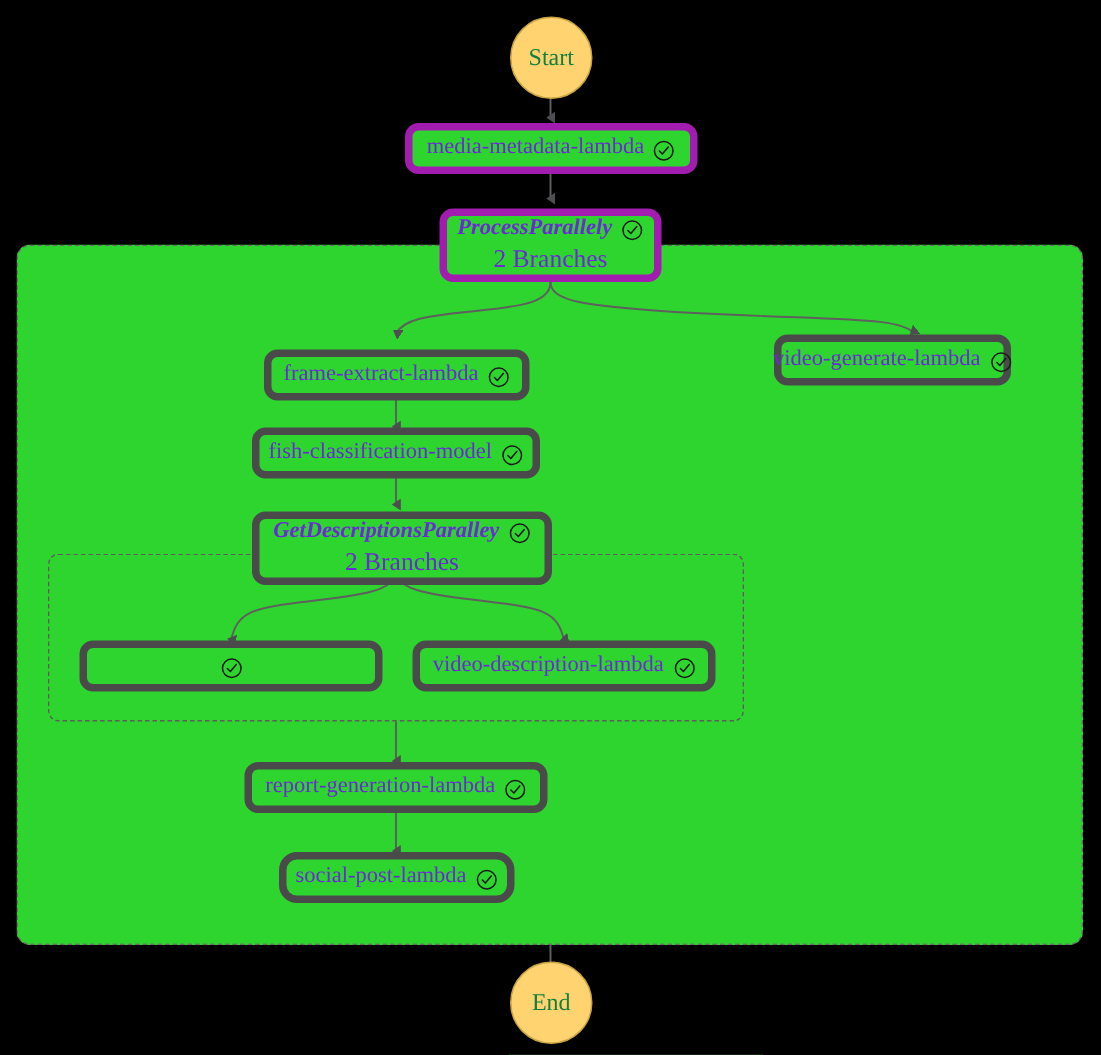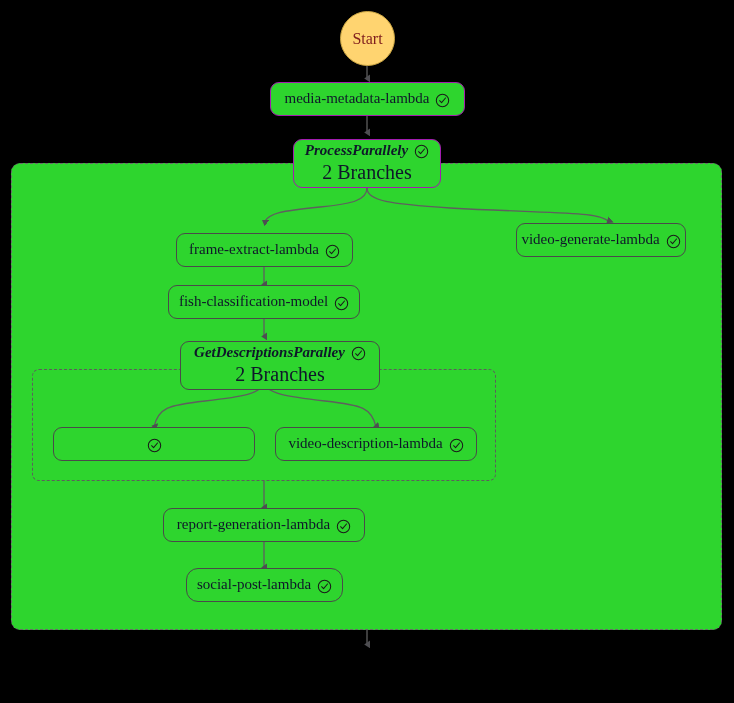--- a/index.html
+++ b/index.html
@@ -26,66 +26,66 @@
   
   .terminal {
     position: absolute;
     border-radius: 50%;
     background: #ffd470;
     border: 1px solid #c9a442;
     display: flex;
     align-items: center;
     justify-content: center;
     font-size: 16px;
-    color: #7f1d1d;
+    color: #15803d;
     box-sizing: border-box;
   }
   
   .group {
     position: absolute;
     background: #2ed52e;
     border: 1px dashed #6b6b6b;
     border-radius: 9px;
     box-sizing: border-box;
   }
   .group.inner {
     background: transparent;
     border: 1px dashed #5d5d5d;
     border-radius: 7px;
   }
   
   .node {
     position: absolute;
     background: #2ed52e;
-    border: 1px solid #a21caf;
+    border: 5px solid #a21caf;
     border-radius: 9px;
     box-sizing: border-box;
     display: flex;
     flex-direction: column;
     align-items: center;
     justify-content: center;
-    color: #0f172a;
+    color: #6d28d9;
     font-size: 15px;
     line-height: 1.28;
     padding: 0 10px;
     text-align: center;
   }
   .node.plain {
     border-color: #4a4a4a;
   }
   .node .row {
     display: flex;
     align-items: center;
     justify-content: center;
     white-space: nowrap;
     gap: 6px;
   }
   .node .sub {
     white-space: nowrap;
-    font-size: 20px;
+    font-size: 17px;
   }
   .node .title-bold {
     font-weight: bold;
     font-style: italic;
   }
   
   .check-icon {
     display: inline-block;
     width: 15px;
     height: 15px;
@@ -174,21 +174,21 @@
       <span>frame-extract-lambda</span>
       <span class="check-icon">
         <svg viewBox="0 0 16 16">
             <circle cx="8" cy="8" r="6.6" fill="none" stroke="#1a1a1a" stroke-width="1.1"></circle>
             <path d="M4.9 8.2 L7 10.3 L11.2 5.3" fill="none" stroke="#1a1a1a" stroke-width="1.1" stroke-linecap="round" stroke-linejoin="round"></path>
           </svg>
       </span>
     </div>
   </div>
 
-  <div class="node plain" style="left:516px; top:223px; width:170px; height:34px;">
+  <div class="node plain" style="left:516px; top:223px; width:158px; height:34px;">
     <div class="row">
       <span>video-generate-lambda</span>
       <span class="check-icon">
         <svg viewBox="0 0 16 16">
             <circle cx="8" cy="8" r="6.6" fill="none" stroke="#1a1a1a" stroke-width="1.1"></circle>
             <path d="M4.9 8.2 L7 10.3 L11.2 5.3" fill="none" stroke="#1a1a1a" stroke-width="1.1" stroke-linecap="round" stroke-linejoin="round"></path>
           </svg>
       </span>
     </div>
   </div>
@@ -198,21 +198,21 @@
       <span>fish-classification-model</span>
       <span class="check-icon">
         <svg viewBox="0 0 16 16">
             <circle cx="8" cy="8" r="6.6" fill="none" stroke="#1a1a1a" stroke-width="1.1"></circle>
             <path d="M4.9 8.2 L7 10.3 L11.2 5.3" fill="none" stroke="#1a1a1a" stroke-width="1.1" stroke-linecap="round" stroke-linejoin="round"></path>
           </svg>
       </span>
     </div>
   </div>
 
-  <div class="node plain" style="left:180px; top:341px; width:200px; height:49px;">
+  <div class="node plain" style="left:168px; top:341px; width:200px; height:49px;">
     <div class="row">
       <span class="title-bold">GetDescriptionsParalley</span>
       <span class="check-icon">
         <svg viewBox="0 0 16 16">
             <circle cx="8" cy="8" r="6.6" fill="none" stroke="#1a1a1a" stroke-width="1.1"></circle>
             <path d="M4.9 8.2 L7 10.3 L11.2 5.3" fill="none" stroke="#1a1a1a" stroke-width="1.1" stroke-linecap="round" stroke-linejoin="round"></path>
           </svg>
       </span>
     </div>
     <div class="sub">2 Branches</div>
@@ -258,14 +258,17 @@
       <span>social-post-lambda</span>
       <span class="check-icon">
         <svg viewBox="0 0 16 16">
             <circle cx="8" cy="8" r="6.6" fill="none" stroke="#1a1a1a" stroke-width="1.1"></circle>
             <path d="M4.9 8.2 L7 10.3 L11.2 5.3" fill="none" stroke="#1a1a1a" stroke-width="1.1" stroke-linecap="round" stroke-linejoin="round"></path>
           </svg>
       </span>
     </div>
   </div>
 
+  <div class="terminal" style="left:340px; top:641px; width:55px; height:55px;">
+    <span>End</span>
+  </div>
 
 </div>
 
 </body></html>

